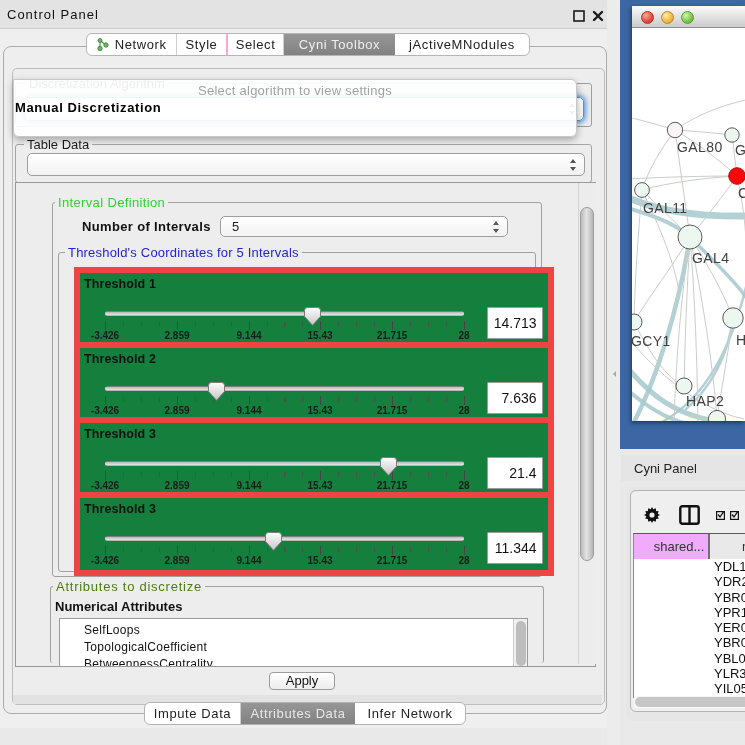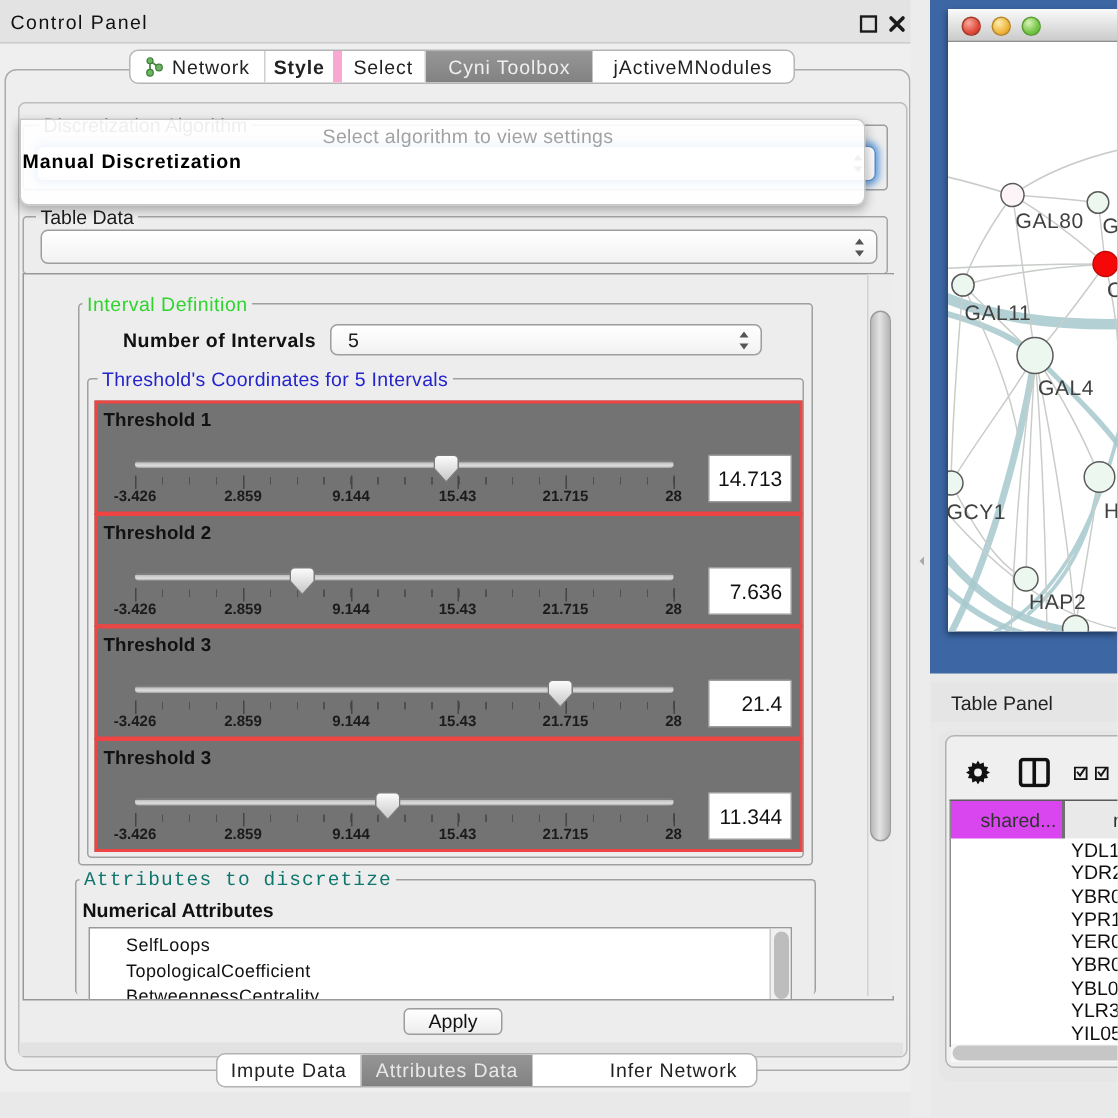--- a/index.html
+++ b/index.html
@@ -10,22 +10,22 @@
   .gbt{position:absolute;top:-8px;left:10px;background:#eeeeee;padding:0 3px;
        font-size:13px;line-height:15px;white-space:nowrap;}
   .combo{position:absolute;border:1px solid #9e9e9e;border-radius:5px;
        background:linear-gradient(180deg,#ffffff,#f2f2f2);
        font-size:13px;color:#1b1b1b;}
   .carr{position:absolute;right:7px;top:50%;width:7px;height:12px;margin-top:-6px;}
   .carr:before{content:"";position:absolute;left:0;top:0;border-left:3.5px solid transparent;
        border-right:3.5px solid transparent;border-bottom:4.5px solid #555;}
   .carr:after{content:"";position:absolute;left:0;bottom:0;border-left:3.5px solid transparent;
        border-right:3.5px solid transparent;border-top:4.5px solid #555;}
-  .thbox{position:absolute;left:63px;width:468px;height:72px;
-       border:2px solid #ef4444;background:#737373;}
+  .thbox{position:absolute;left:74px;width:468px;height:72px;
+       border:6px solid #ef4444;background:#15803d;}
   .thbox .ttl{position:absolute;left:4px;top:4px;font-size:12.5px;font-weight:bold;letter-spacing:0.1px;color:#111;}
   .track{position:absolute;left:25px;top:38px;width:359px;height:5px;border-radius:2.5px;
        background:linear-gradient(180deg,#7f7f7f 0,#7f7f7f 20%,#c0c0c0 30%,#dedede 70%,#a2a2a2 100%);}
   .ticks{position:absolute;left:25px;top:48.5px;width:360px;height:5px;
        background:repeating-linear-gradient(90deg,#4f4f4f 0,#4f4f4f 1px,transparent 1px,transparent 17.95px);}
   .tmaj{position:absolute;top:47.5px;width:1px;height:9px;background:#454545;}
   .tlab{position:absolute;top:57px;font-size:10px;font-weight:bold;color:#1b1b1b;transform:translateX(-50%);}
   .thumb{position:absolute;top:33.5px;width:17px;height:19px;}
   .vfield{position:absolute;left:407px;top:33.5px;width:48.5px;height:30px;border:1px solid #9c9c9c;
        background:#fff;border-radius:1px;font-size:14px;color:#111;text-align:right;
@@ -59,21 +59,21 @@
 <div class="abs" style="left:12px;top:68px;width:591px;height:635px;border:1px solid #bdbdbd;border-radius:5px;background:#ededed;"></div>
 
 <div class="abs" style="left:86px;top:33px;height:21px;background:#fff;border:1px solid #b5b5b5;border-radius:6px;overflow:hidden;white-space:nowrap;">
   <div class="seg" style="width:90px;border-right:1px solid #cfcfcf;">
     <svg width="14" height="15" style="vertical-align:-3px">
         <path d="M4,3.5 L4,11.5 M4,3.5 L10,8" stroke="#4a8f44" stroke-width="1.2" fill="none"></path>
         <circle cx="4" cy="3.5" r="2" fill="#6cb562" stroke="#3e7d39" stroke-width="0.8"></circle>
         <circle cx="4" cy="11.5" r="2.2" fill="#6cb562" stroke="#3e7d39" stroke-width="0.8"></circle>
         <circle cx="10" cy="8" r="2.2" fill="#6cb562" stroke="#3e7d39" stroke-width="0.8"></circle>
       </svg>
-    Network</div><div class="seg" style="width:51px;border-right:6px solid #f9a8d4;font-weight:bold;">Style</div><div class="seg" style="width:56px;border-right:1px solid #cfcfcf;">Select</div><div class="seg" style="width:111px;background:linear-gradient(180deg,#969696,#828282);color:#efefef;">Cyni Toolbox</div><div class="seg" style="width:134px;">jActiveMNodules</div>
+    Network</div><div class="seg" style="width:51px;border-right:2px solid #f9a8d4;">Style</div><div class="seg" style="width:56px;border-right:1px solid #cfcfcf;">Select</div><div class="seg" style="width:111px;background:linear-gradient(180deg,#969696,#828282);color:#efefef;">Cyni Toolbox</div><div class="seg" style="width:134px;">jActiveMNodules</div>
 </div>
 
 <div class="gb" style="left:15px;top:83px;width:575px;height:42px;">
   <span class="gbt" style="color:#2a2a2a;">Discretization Algorithm</span>
 </div>
 <div class="combo" style="left:24px;top:97px;width:558px;height:22px;box-shadow:0 0 5px 2px rgba(72,140,216,0.85);border-color:#5a8fce;">
   <span class="carr"></span>
 </div>
 
 <div class="gb" style="left:15px;top:144px;width:575px;height:37px;border-color:#a5a5a5;">
@@ -180,34 +180,34 @@
     <span class="tlab" style="left:240px">15.43</span>
     <span class="tlab" style="left:312px">21.715</span>
     <span class="tlab" style="left:384px">28</span>
   <svg class="thumb" style="left:185px" width="17" height="19">
       <path d="M3.5,0.5 h10 a3,3 0 0 1 3,3 v6 L8.5,18.3 L0.5,9.5 v-6 a3,3 0 0 1 3,-3 Z" fill="url(#thg)" stroke="#7a7a7a"></path>
     </svg>
   <div class="vfield">11.344</div>
 </div>
 
 <div class="gb" style="left:50px;top:586px;width:492px;height:76px;border-bottom:none;border-color:#a0a0a0;">
-  <span class="gbt" style="left:2px;color:#0f766e;background:#ededed;letter-spacing:0.75px;font-family:Liberation Mono, monospace;">Attributes to discretize</span>
+  <span class="gbt" style="left:2px;color:#4d7c0f;background:#ededed;letter-spacing:0.75px;">Attributes to discretize</span>
 </div>
 <div class="abs" style="left:55px;top:599px;font-size:13px;font-weight:bold;color:#111;">Numerical Attributes</div>
 <div class="abs" style="left:59px;top:618px;width:467px;height:47px;border:1px solid #999;background:#fff;overflow:hidden;">
   <div style="padding:3px 0 0 24px;font-size:12px;letter-spacing:0.3px;color:#111;line-height:17px;">SelfLoops<br>TopologicalCoefficient<br>BetweennessCentrality</div>
   <div class="abs" style="right:0;top:0;width:13px;height:47px;background:#f0f0f0;border-left:1px solid #ccc;"></div>
   <div class="abs" style="right:1.5px;top:2px;width:10px;height:45px;background:#bdbdbd;border-radius:5px;"></div>
 </div>
 
 <div class="abs" style="left:13px;top:695px;width:589px;height:9px;background:#e2e2e2;"></div>
 <div class="abs" style="left:269px;top:672px;width:64px;height:16px;border:1px solid #9c9c9c;border-radius:4px;background:linear-gradient(180deg,#ffffff,#ededed);font-size:13px;color:#111;text-align:center;line-height:16px;">Apply</div>
 
 <div class="abs" style="left:144px;top:702px;height:21px;background:#fff;border:1px solid #b2b2b2;border-radius:6px;overflow:hidden;white-space:nowrap;">
-  <div class="seg" style="width:96px;border-right:1px solid #cfcfcf;">Impute Data</div><div class="seg" style="width:114px;background:linear-gradient(180deg,#969696,#828282);color:#e8e8e8;">Attributes Data</div><div class="seg" style="width:110px;margin-left:39px;">Infer Network</div>
+  <div class="seg" style="width:96px;border-right:1px solid #cfcfcf;">Impute Data</div><div class="seg" style="width:114px;background:linear-gradient(180deg,#969696,#828282);color:#e8e8e8;">Attributes Data</div><div class="seg" style="width:110px;">Infer Network</div>
 </div>
 
 <div class="abs" style="left:607px;top:0;width:13px;height:745px;background:#ececec;"></div>
 <div class="abs" style="left:620px;top:0;width:125px;height:449px;background:#3c67a4;"></div>
 
 <div class="abs" style="left:632px;top:6px;width:113px;height:415px;background:#fff;box-shadow:-1px 2px 4px rgba(10,20,40,0.55);"></div>
 <div class="abs" style="left:632px;top:6px;width:113px;height:21px;background:linear-gradient(180deg,#fafafa,#cbcbcb);border-bottom:1px solid #8e8e8e;"></div>
 <div class="abs" style="left:641px;top:11px;width:11px;height:11px;border-radius:50%;background:radial-gradient(circle at 35% 30%,#f7a99c,#e14b3c 60%,#c03028);border:0.5px solid #a53929;"></div>
 <div class="abs" style="left:661px;top:11px;width:11px;height:11px;border-radius:50%;background:radial-gradient(circle at 35% 30%,#fcecaf,#efb73e 60%,#d89a26);border:0.5px solid #b8882a;"></div>
 <div class="abs" style="left:681px;top:11px;width:11px;height:11px;border-radius:50%;background:radial-gradient(circle at 35% 30%,#d9f2b4,#76c648 60%,#5dad31);border:0.5px solid #5a9e35;"></div>
@@ -263,42 +263,42 @@
     <text x="106" y="171">C</text>
     <text x="11" y="186">GAL11</text>
     <text x="60" y="236">GAL4</text>
     <text x="104" y="318">H</text>
     <text x="-1" y="319">GCY1</text>
     <text x="54" y="379">HAP2</text>
   </g>
 </svg>
 
 <div class="abs" style="left:621px;top:455px;width:124px;height:26px;background:#e5e5e5;"></div>
-<div class="abs" style="left:634px;top:461px;font-size:13px;color:#222;">Table Panel</div>
+<div class="abs" style="left:634px;top:461px;font-size:13px;color:#222;">Cyni Panel</div>
 
 <div class="abs" style="left:626px;top:487px;width:119px;height:234px;background:#e6e6e6;border-radius:8px 0 0 8px;"></div>
 <div class="abs" style="left:630px;top:490px;width:116px;height:220px;background:#efefef;border:1px solid #b2b2b2;border-radius:6px 0 0 6px;overflow:hidden;">
 
   <svg class="abs" style="left:13px;top:16px" width="16" height="16" viewBox="0 0 16 16">
     <path d="M8,0 L9.3,2.3 L11.8,1.3 L12.1,4 L14.7,4.3 L13.7,6.7 L16,8 L13.7,9.3 L14.7,11.7 L12.1,12 L11.8,14.7 L9.3,13.7 L8,16 L6.7,13.7 L4.2,14.7 L3.9,12 L1.3,11.7 L2.3,9.3 L0,8 L2.3,6.7 L1.3,4.3 L3.9,4 L4.2,1.3 L6.7,2.3 Z" fill="#111"></path>
     <circle cx="8" cy="8" r="2.6" fill="#efefef"></circle>
   </svg>
   <svg class="abs" style="left:48px;top:14px" width="21" height="20" viewBox="0 0 21 20">
     <rect x="1.3" y="1.3" width="18.4" height="17.4" rx="2" fill="none" stroke="#111" stroke-width="2.4"></rect>
     <line x1="10.5" y1="1.5" x2="10.5" y2="18.5" stroke="#111" stroke-width="2.4"></line>
   </svg>
   <svg class="abs" style="left:85px;top:20px" width="24" height="9" viewBox="0 0 24 9">
     <rect x="0.6" y="0.6" width="7.8" height="7.8" fill="none" stroke="#111" stroke-width="1.2"></rect>
     <path d="M2,3.5 L4,6 L7.5,0.8" fill="none" stroke="#111" stroke-width="1.3"></path>
     <rect x="14.6" y="0.6" width="7.8" height="7.8" fill="none" stroke="#111" stroke-width="1.2"></rect>
     <path d="M16,3.5 L18,6 L21.5,0.8" fill="none" stroke="#111" stroke-width="1.3"></path>
   </svg>
 
   <div class="abs" style="left:2px;top:42px;width:114px;height:26px;border-top:1px solid #5a5a5a;border-left:1px solid #8a8a8a;background:#e9e9e9;">
-    <div class="abs" style="left:0;top:0;width:74px;height:26px;background:#d946ef;border-right:2px solid #707070;text-align:center;text-indent:16px;font-size:13px;color:#333;line-height:26px;">shared...</div>
+    <div class="abs" style="left:0;top:0;width:74px;height:26px;background:#f0abfc;border-right:2px solid #707070;text-align:center;text-indent:16px;font-size:13px;color:#333;line-height:26px;">shared...</div>
     <div class="abs" style="left:108px;top:0;font-size:13px;color:#333;line-height:26px;white-space:nowrap;">name</div>
   </div>
 
   <div class="abs" style="left:2px;top:68px;width:114px;height:137px;padding-top:2px;background:#fff;border-left:1px solid #8a8a8a;overflow:hidden;font-size:13px;color:#101010;">
     <div style="position:absolute;left:80px;top:0;line-height:15.3px;white-space:pre;">YDL194W
 YDR277C
 YBR043C
 YPR145W
 YER054C
 YBR045C
@@ -307,15 +307,15 @@
 YIL053C</div>
   </div>
 
   <div class="abs" style="left:3px;top:205px;width:113px;height:12px;background:#f7f7f7;"></div>
   <div class="abs" style="left:4px;top:206px;width:112px;height:10px;background:#c6c6c6;border-radius:5px 0 0 5px;"></div>
 </div>
 
 <div class="abs" style="left:613px;top:371px;width:0;height:0;border-top:3px solid transparent;border-bottom:3px solid transparent;border-right:3.5px solid #a8a8a8;"></div>
 
 <div class="abs" style="left:13px;top:79px;width:562px;height:56px;background:rgba(255,255,255,0.92);border:1px solid #c8c8c8;border-radius:0 6px 6px 6px;box-shadow:0 3px 7px rgba(0,0,0,0.30);">
-  <div style="position:absolute;left:0;top:3px;width:100%;text-align:center;font-size:13px;letter-spacing:0.25px;color:#a2a2a2;padding-left:17px;">Select algorithm to view settings</div>
+  <div style="position:absolute;left:0;top:3px;width:100%;text-align:center;font-size:13px;letter-spacing:0.25px;color:#a2a2a2;">Select algorithm to view settings</div>
   <div style="position:absolute;left:1px;top:20px;font-size:13px;font-weight:bold;letter-spacing:0.6px;color:#000;">Manual Discretization</div>
 </div>
 
 </body></html>

